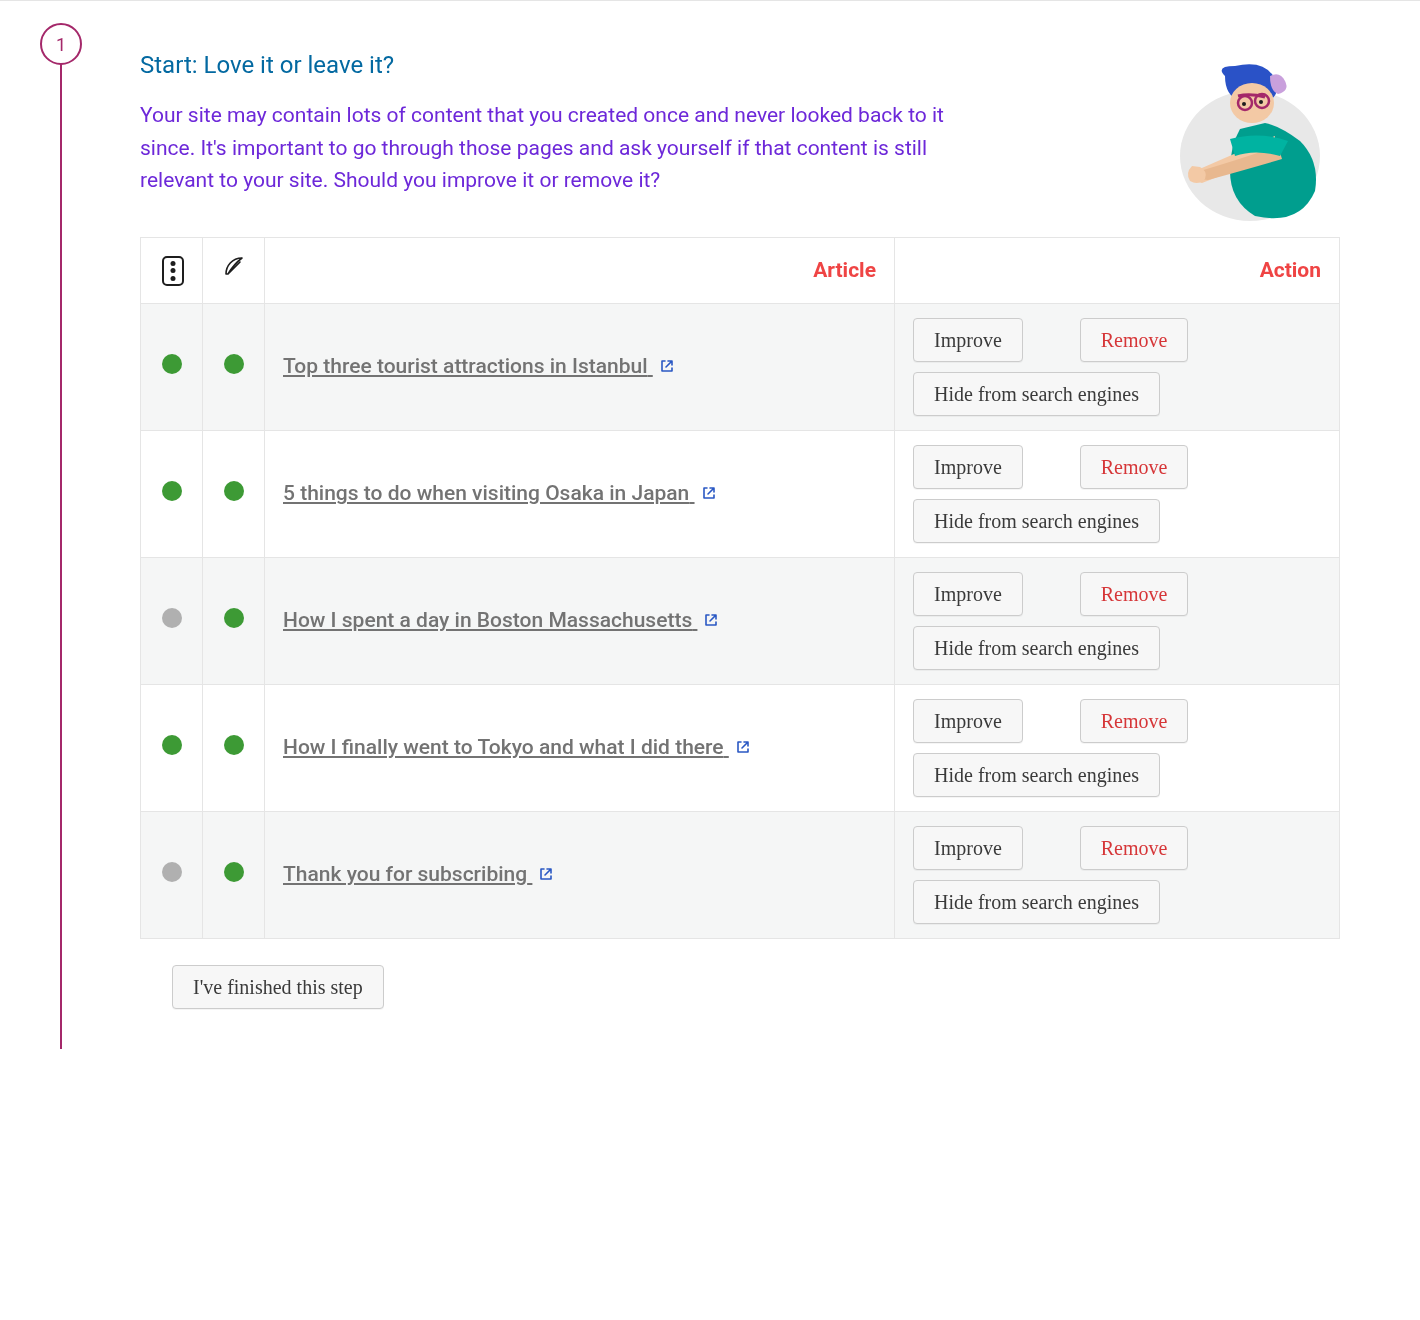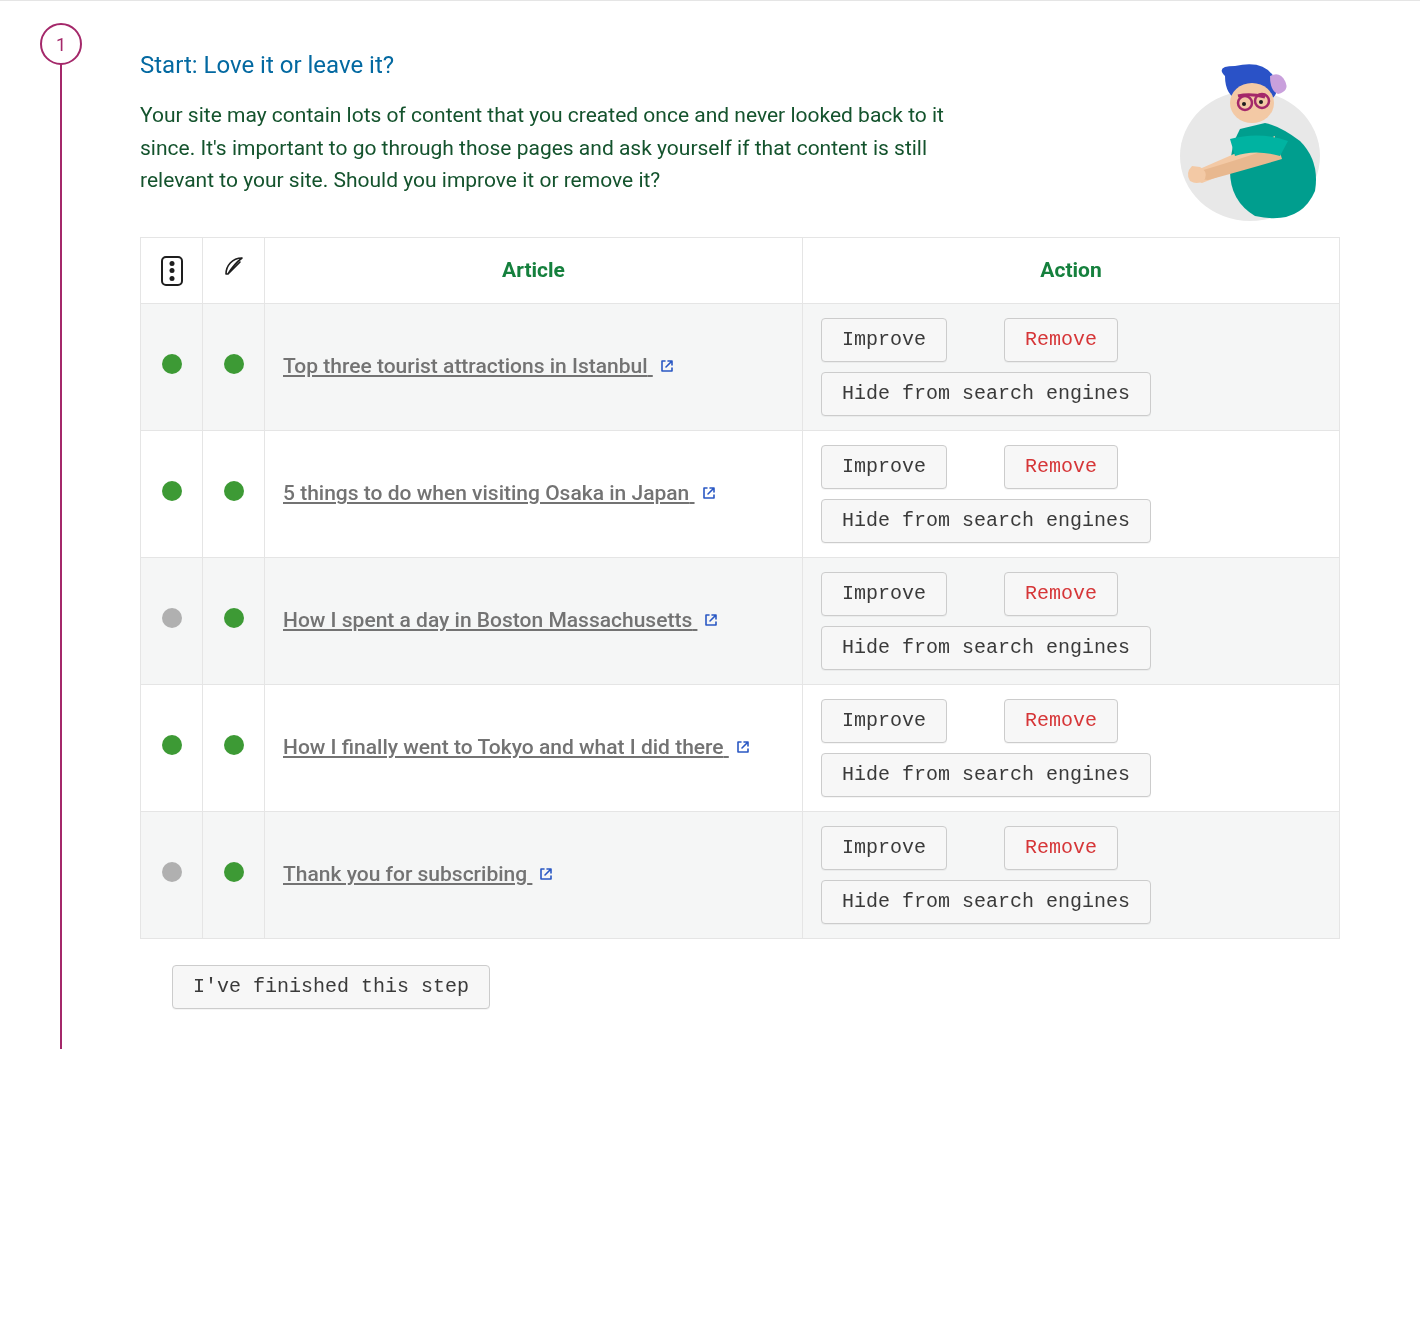--- a/index.html
+++ b/index.html
@@ -51,21 +51,21 @@
   }
   .step-title {
     font-size: 24px;
     font-weight: 400;
     color: #0369a1;
     margin: 0 0 16px 0;
     padding-top: 6px;
   }
   .step-desc {
     font-size: 21px;
-    color: #14532d;
+    color: #6d28d9;
     margin: 0 0 40px 0;
     max-width: 840px;
     line-height: 1.55;
   }
   .illustration {
     position: absolute;
     right: 0;
     top: 20px;
     width: 170px;
     height: 170px;
@@ -89,40 +89,40 @@
   }
 
   table.articles {
     width: 100%;
     border-collapse: collapse;
     background: #fff;
     border: 1px solid #e5e5e5;
     margin-top: 10px;
   }
   table.articles th {
-    text-align: center;
+    text-align: right;
     font-weight: 700;
     font-size: 21px;
-    color: #15803d;
+    color: #ef4444;
     padding: 16px 18px;
     border: 1px solid #e5e5e5;
     background: #fff;
   }
   table.articles td {
     border: 1px solid #e5e5e5;
     padding: 14px 18px;
     vertical-align: middle;
   }
   table.articles tbody tr.odd td { background: #f5f6f6; }
   table.articles tbody tr.even td { background: #fff; }
 
   .col-icon { width: 62px; text-align: center; }
   .col-feather { width: 62px; text-align: center; }
   .col-article {  }
-  .col-action { width: 537px; }
+  .col-action { width: 445px; }
 
   .dot {
     display: inline-block;
     width: 20px;
     height: 20px;
     border-radius: 50%;
   }
   .dot.green { background: #3d9a35; }
   .dot.grey  { background: #b0b0b0; }
 
@@ -146,21 +146,21 @@
   .btn {
     display: inline-block;
     background: #f7f7f7;
     border: 1px solid #ccc;
     border-radius: 4px;
     padding: 11px 20px;
     font-size: 20px;
     color: #3a3a3a;
     cursor: pointer;
     box-shadow: 0 1px 0 rgba(0,0,0,0.04);
-    font-family: Liberation Mono, monospace;
+    font-family: Liberation Serif, serif;
     line-height: 1;
   }
   .btn.remove { color: #d63638; margin-left: 47px; }
 
   .finish-row { margin-top: 26px; margin-left: 32px; }
 
   .dice-icon {
     display: inline-block;
     width: 22px;
     height: 30px;

